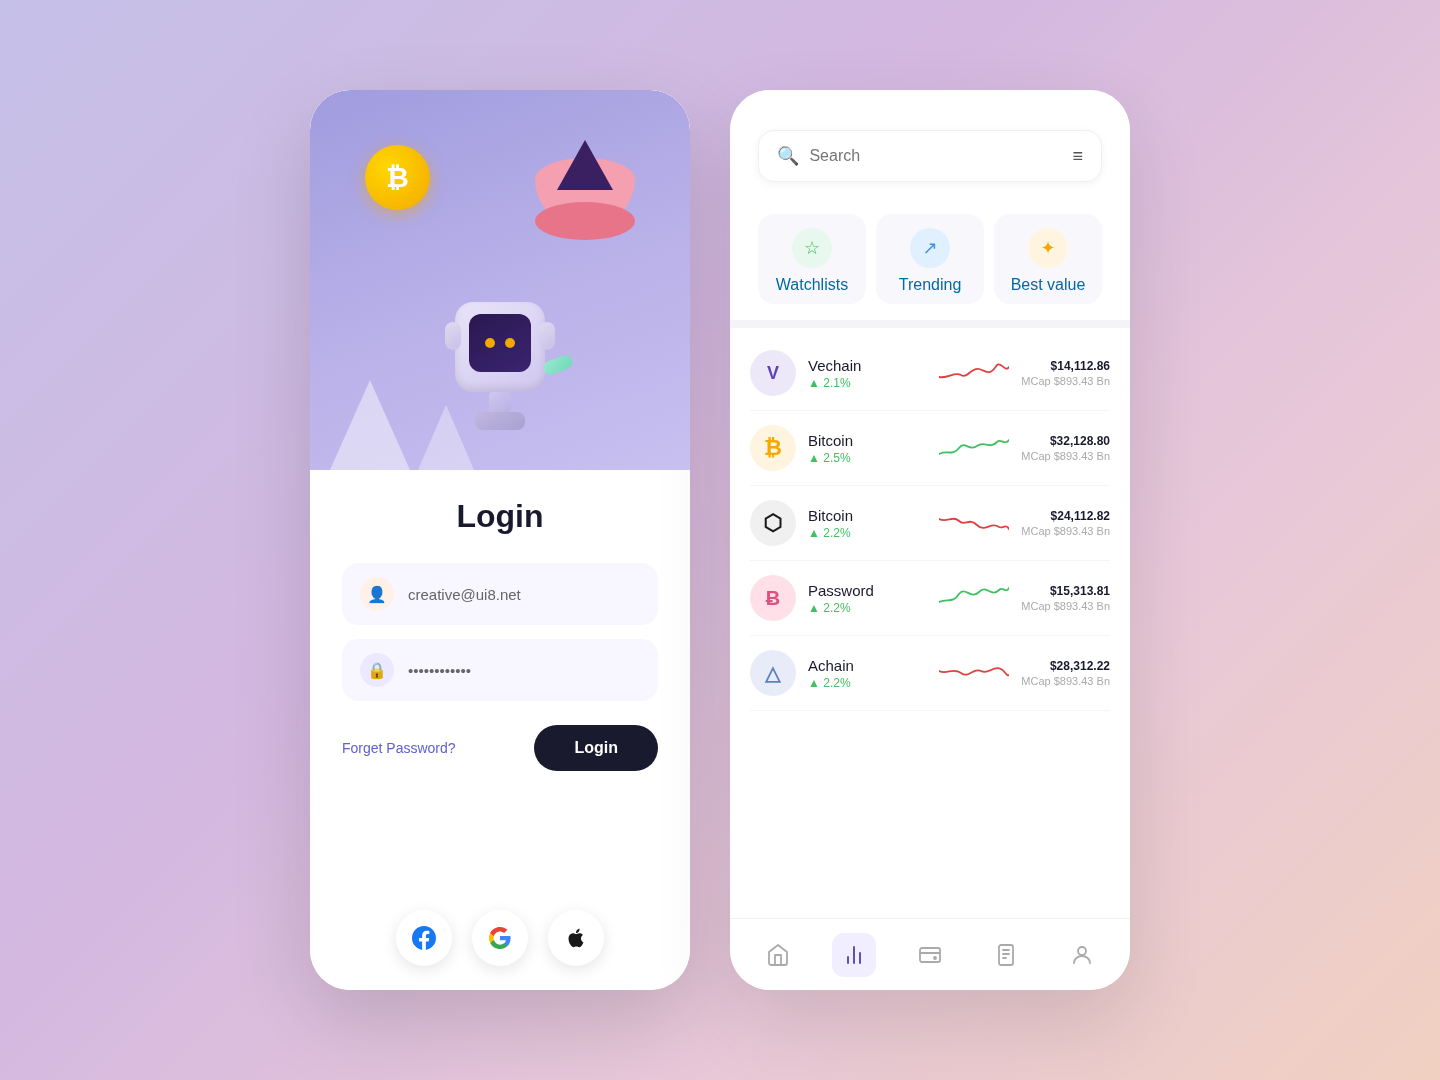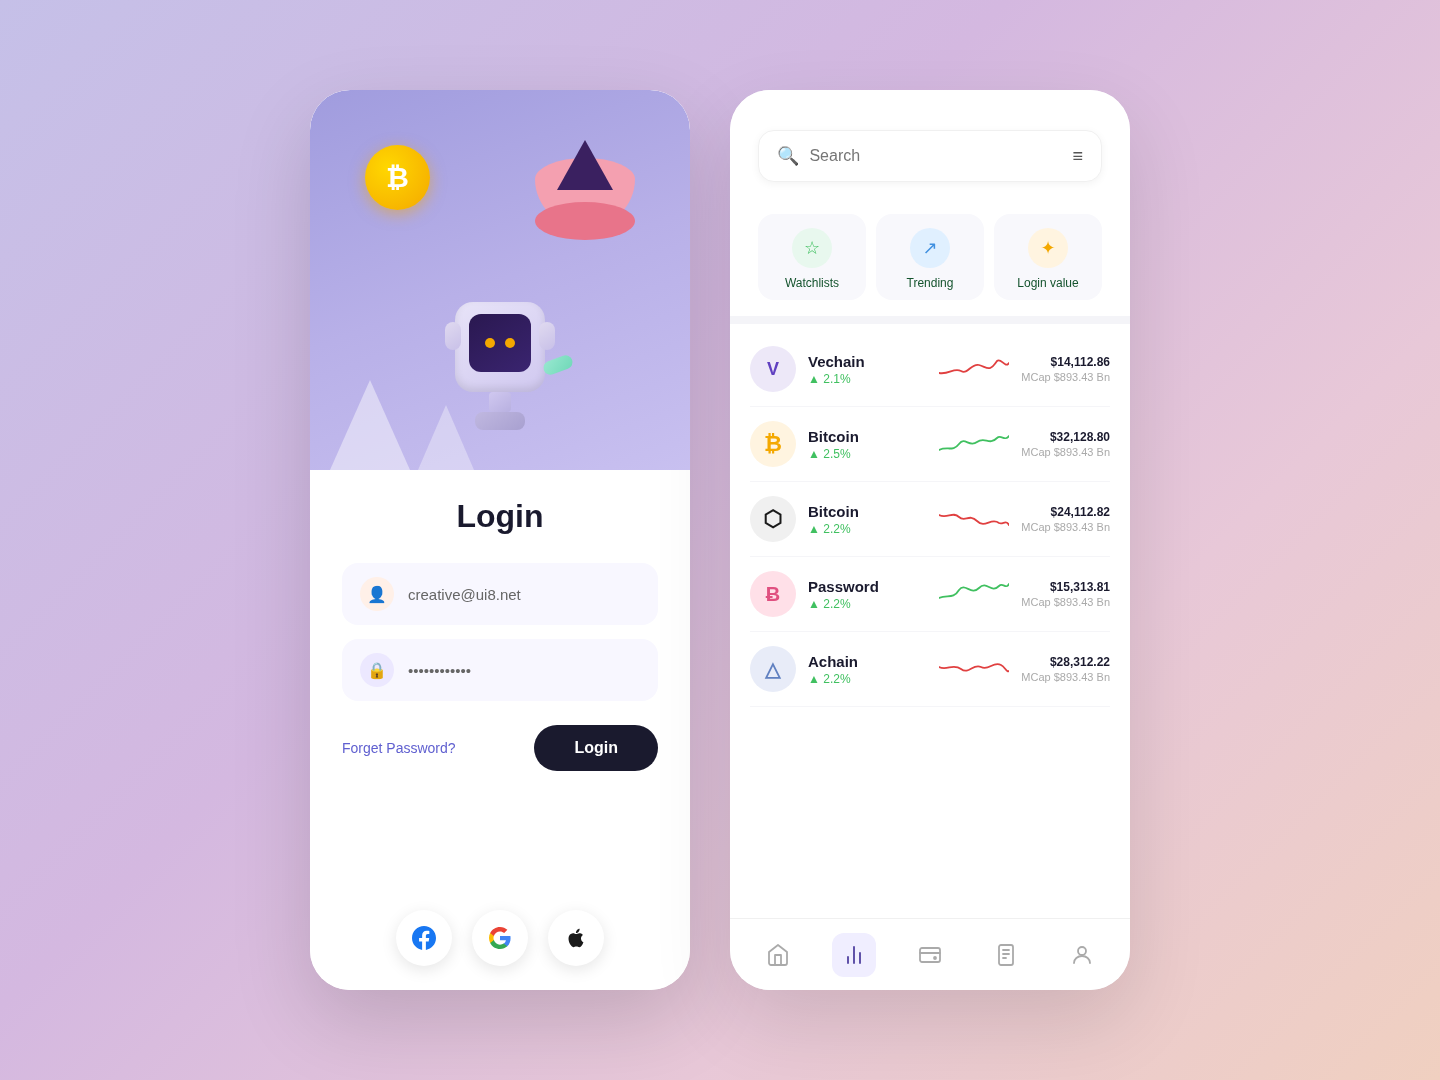--- a/index.html
+++ b/index.html
@@ -344,22 +344,22 @@
       border-radius: 50%;
       display: flex;
       align-items: center;
       justify-content: center;
       font-size: 18px;
     }
     .cat-icon-circle.green { background: #e8f8ee; color: #40c060; }
     .cat-icon-circle.blue { background: #e0f0ff; color: #4090e0; }
     .cat-icon-circle.orange { background: #fff4e0; color: #f4a800; }
     .cat-label {
-      font-size: 12px;
-      color: #14532d;
+      font-size: 16px;
+      color: #0369a1;
       font-weight: 500;
     }
 
     
     .coin-list {
       flex: 1;
       padding: 8px 20px;
       background: white;
       overflow-y: auto;
       margin-top: 8px;
@@ -377,21 +377,21 @@
       border-radius: 50%;
       display: flex;
       align-items: center;
       justify-content: center;
       font-size: 22px;
       font-weight: bold;
       flex-shrink: 0;
     }
 
     .coin-info { flex: 1; }
-    .coin-name { font-size: 15px; font-weight: 700; color: #1a1a2e; }
+    .coin-name { font-size: 15px; font-weight: 400; color: #1a1a2e; }
     .coin-change { font-size: 12px; color: #40c060; margin-top: 2px; }
 
     .coin-price-wrap { text-align: right; }
     .coin-price { font-size: 12px; font-weight: 700; color: #1a1a2e; }
     .coin-mcap { font-size: 11px; color: #aaa; margin-top: 2px; }
 
     
     .bottom-nav {
       height: 72px;
       background: white;
@@ -505,21 +505,21 @@
     <button class="category-btn">
       <div class="cat-icon-circle green">☆</div>
       <span class="cat-label">Watchlists</span>
     </button>
     <button class="category-btn">
       <div class="cat-icon-circle blue">↗</div>
       <span class="cat-label">Trending</span>
     </button>
     <button class="category-btn">
       <div class="cat-icon-circle orange">✦</div>
-      <span class="cat-label">Login value</span>
+      <span class="cat-label">Best value</span>
     </button>
   </div>
 
   <div class="coin-list" id="coin-list">
       <div class="coin-row">
       <div class="coin-icon" style="background:#ede8f8; color:#6040c0; font-size:18px">V</div>
       <div class="coin-info">
         <div class="coin-name">Vechain</div>
         <div class="coin-change">▲ 2.1%</div>
       </div>

